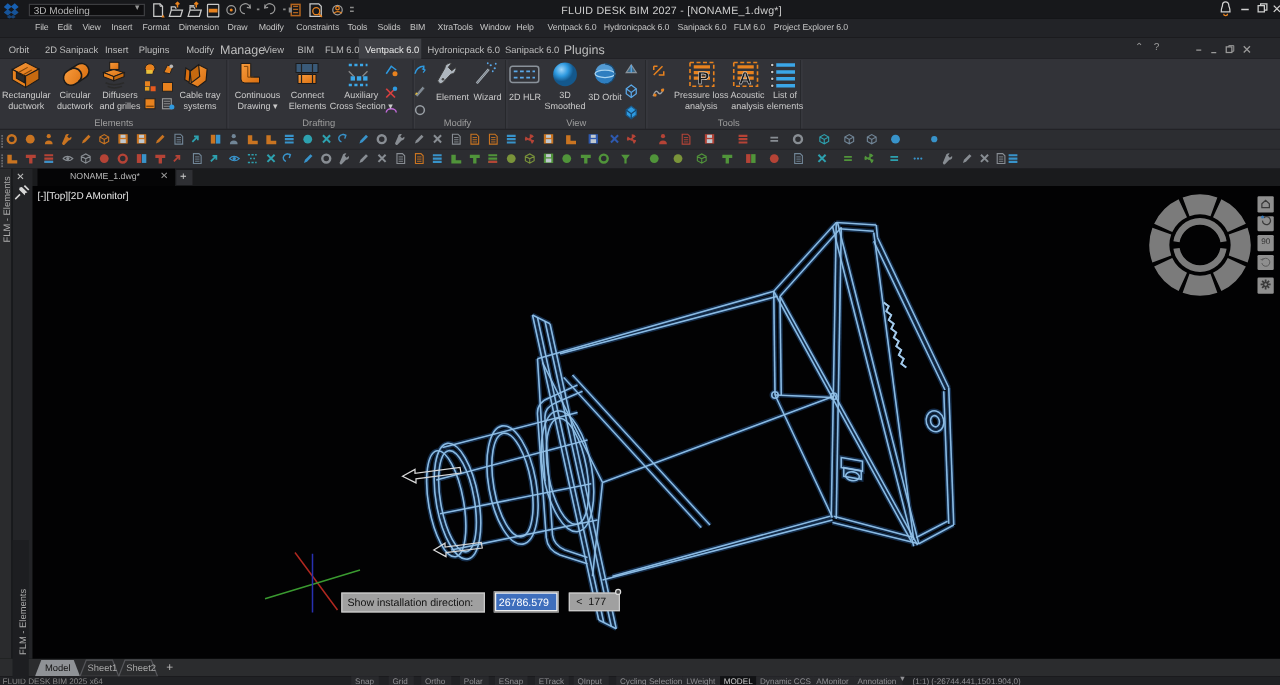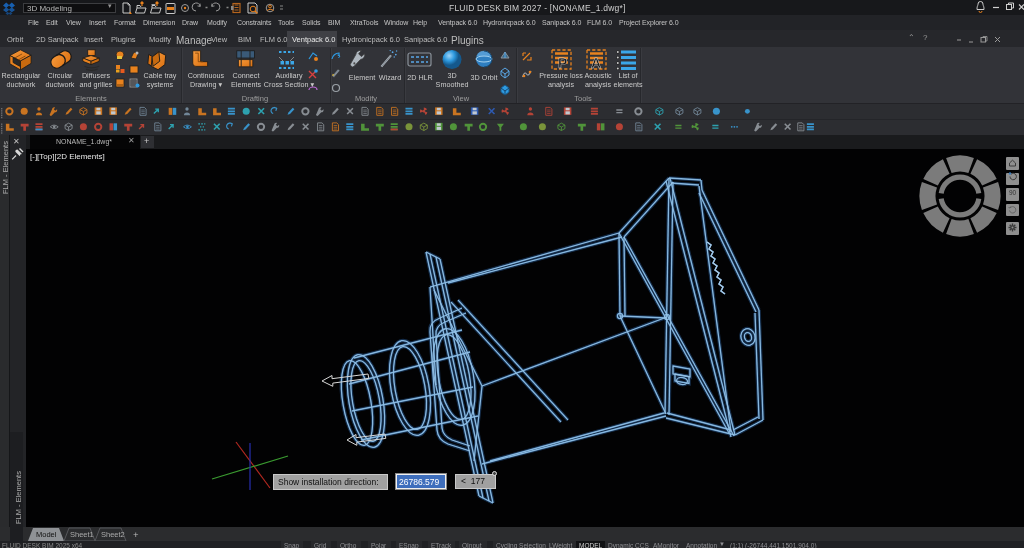--- a/index.html
+++ b/index.html
@@ -605,21 +605,21 @@
 <div class="t" style="left:144px;top:135.5px;font-size:9px;color:#ccc">+</div>
 <div class="t" style="left:1px;top:194px;font-size:7.5px;color:#ababab;transform:rotate(-90deg);transform-origin:0 0">FLM - Elements</div>
 <div class="abs" style="left:10px;top:432px;width:13px;height:111px;background:#1d1e21;z-index:3"></div>
 <div class="t" style="left:14px;top:524px;font-size:7.5px;color:#ababab;transform:rotate(-90deg);transform-origin:0 0;z-index:4">FLM - Elements</div>
 <div class="t" style="left:13px;top:137px;font-size:8px;color:#c0c0c0">✕</div>
 <svg class="abs" style="left:11px;top:148px" width="13" height="12" viewBox="0 0 13 12">
 <path d="M6.5 1.5 l4.5 4.5 -1.8 0.4 -0.4 1.8 -4.5 -4.5 0.4 -1.8 z" fill="#d8d8d8"></path>
     <path d="M5 7.5 l-3.8 3.8" stroke="#d8d8d8" stroke-width="1.2"></path>
     <path d="M8.5 0.5 l3.5 3.5" stroke="#d8d8d8" stroke-width="1.4"></path>
   </svg>
-<div class="t" style="left:30px;top:152px;font-size:8px;color:#e8e8e8">[-][Top][2D Elements]</div>
+<div class="t" style="left:30px;top:152px;font-size:8px;color:#e8e8e8">[-][Top][2D AMonitor]</div>
 <svg class="abs" style="left:0;top:0" width="1024" height="548" viewBox="0 0 1024 548">
 <defs>
       <g id="wf" fill="none">
         <path d="M669 178 L701 180"></path>
         <path d="M671 183 L699 185"></path>
         <path d="M669 178 L619 233"></path>
         <path d="M673 182 L624 237"></path>
         <path d="M619 233 L620 316"></path>
         <path d="M624 237 L625 316"></path>
         <path d="M669 178 L665 414"></path>

